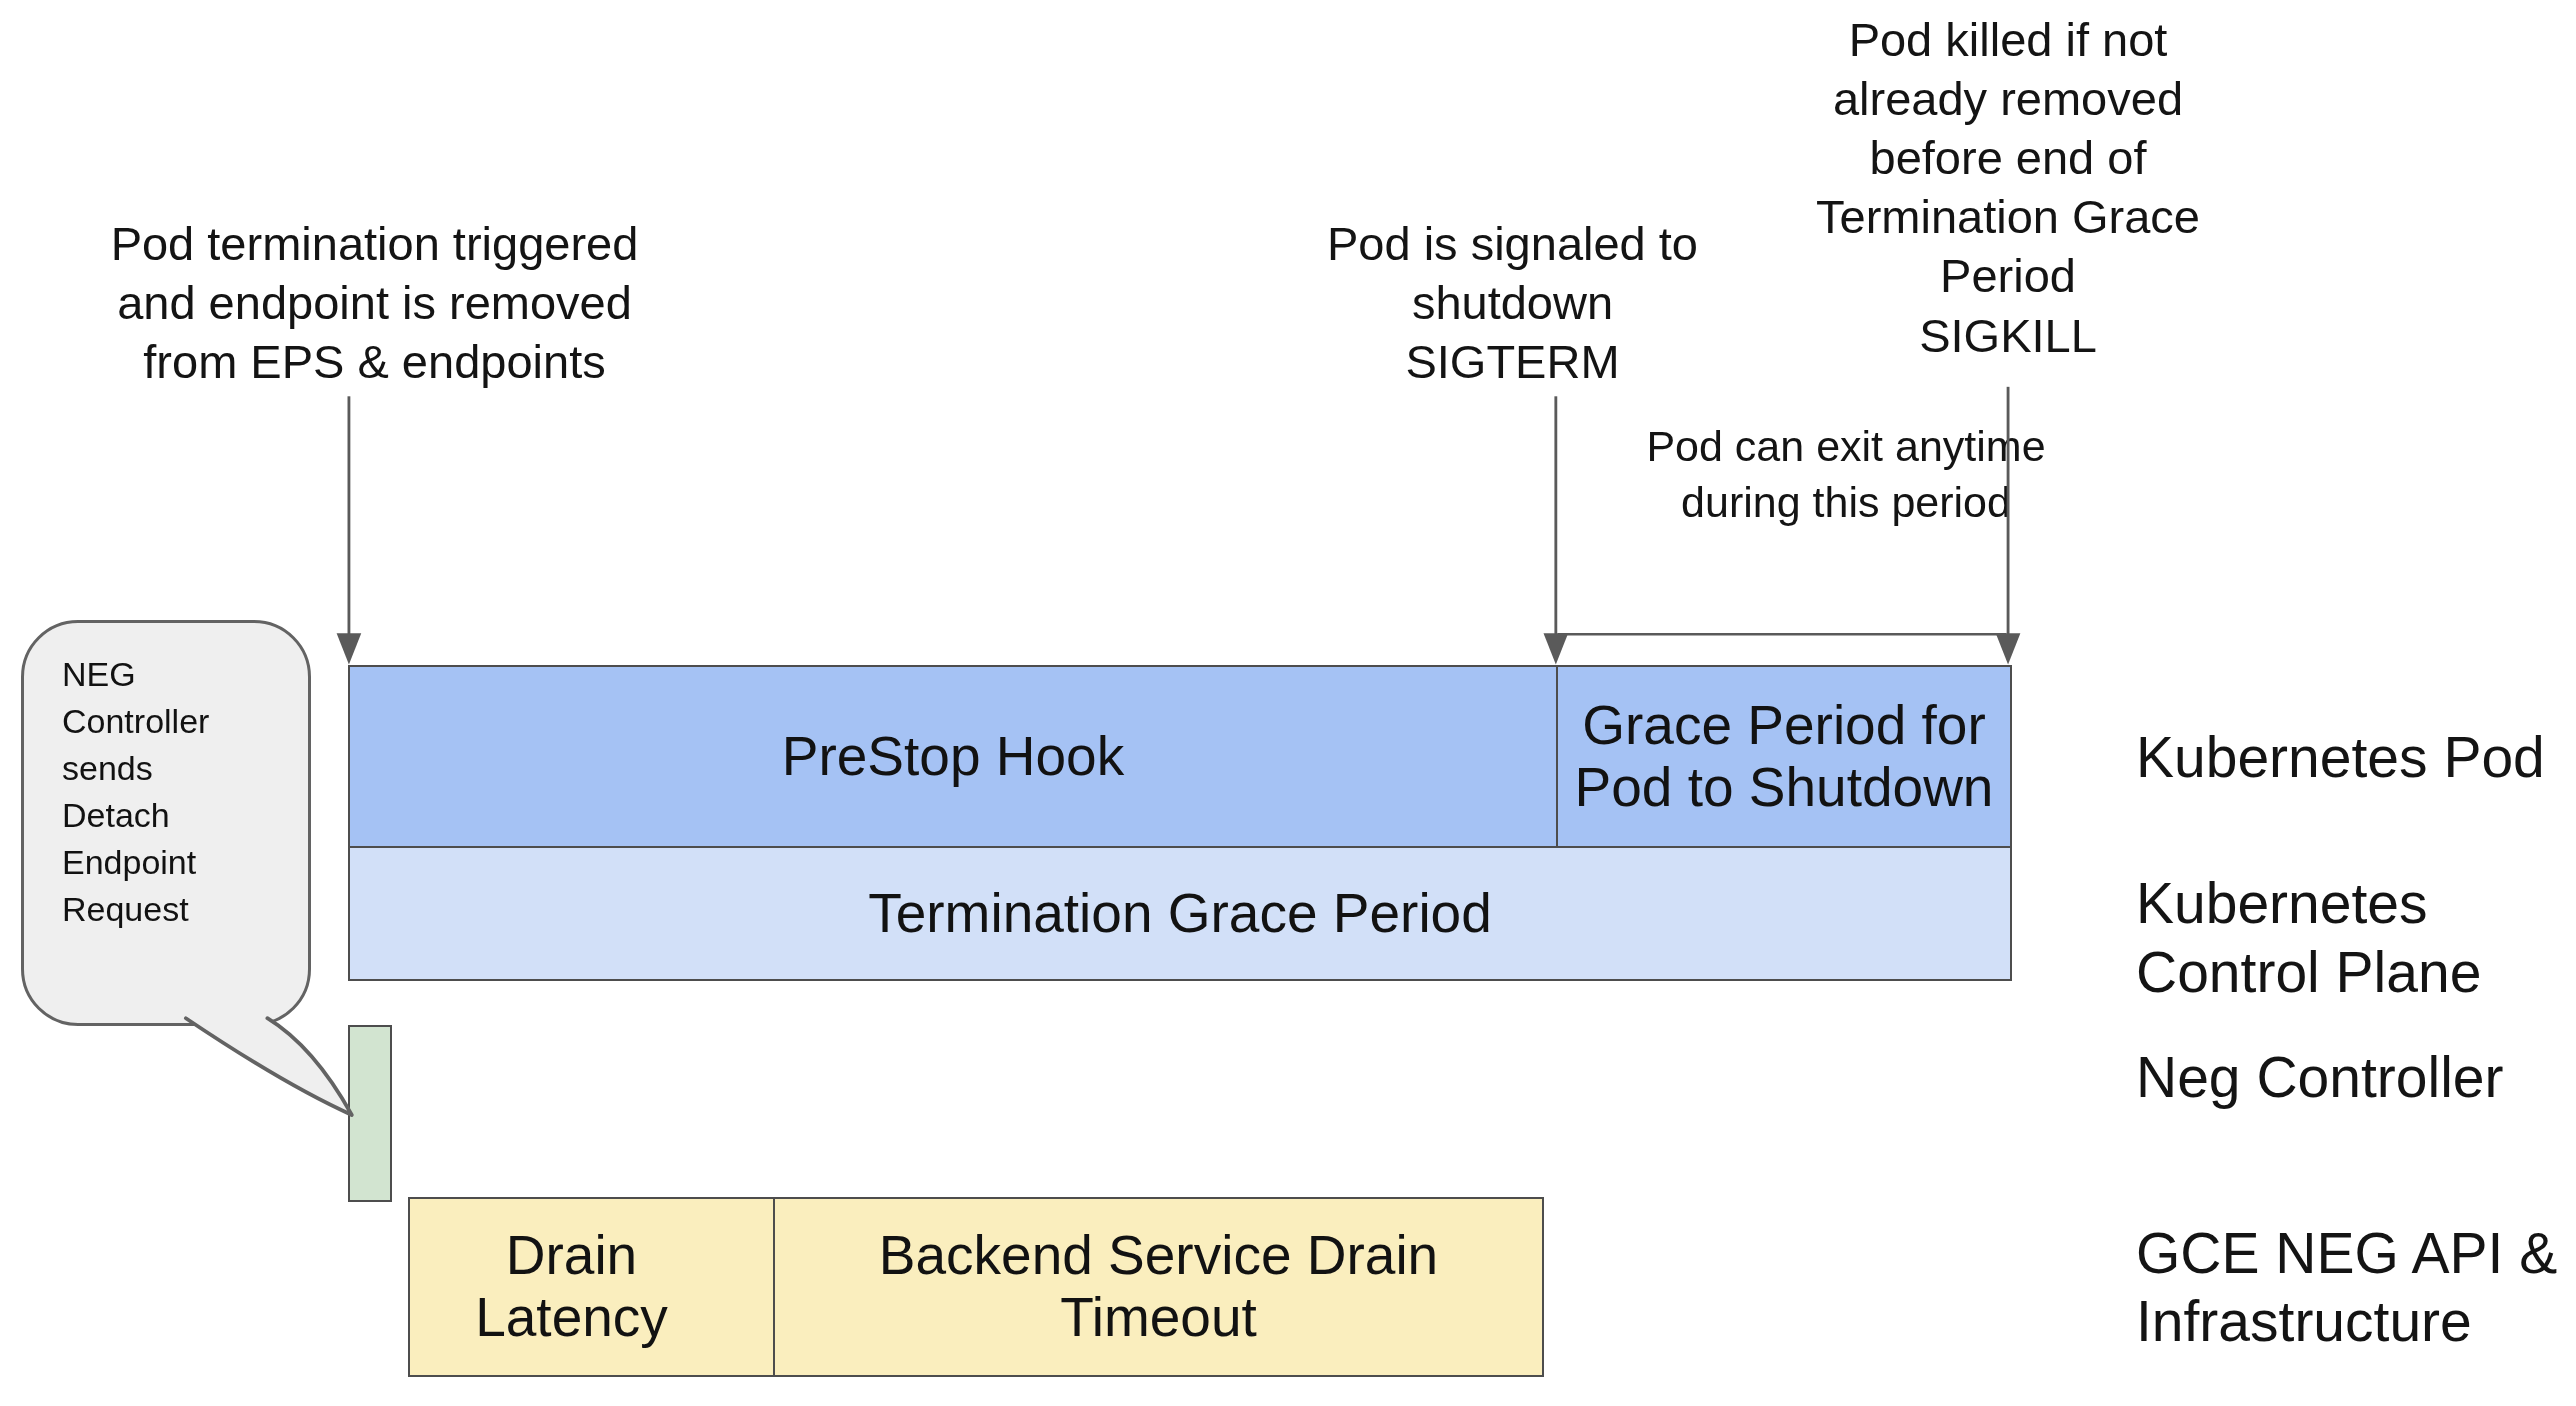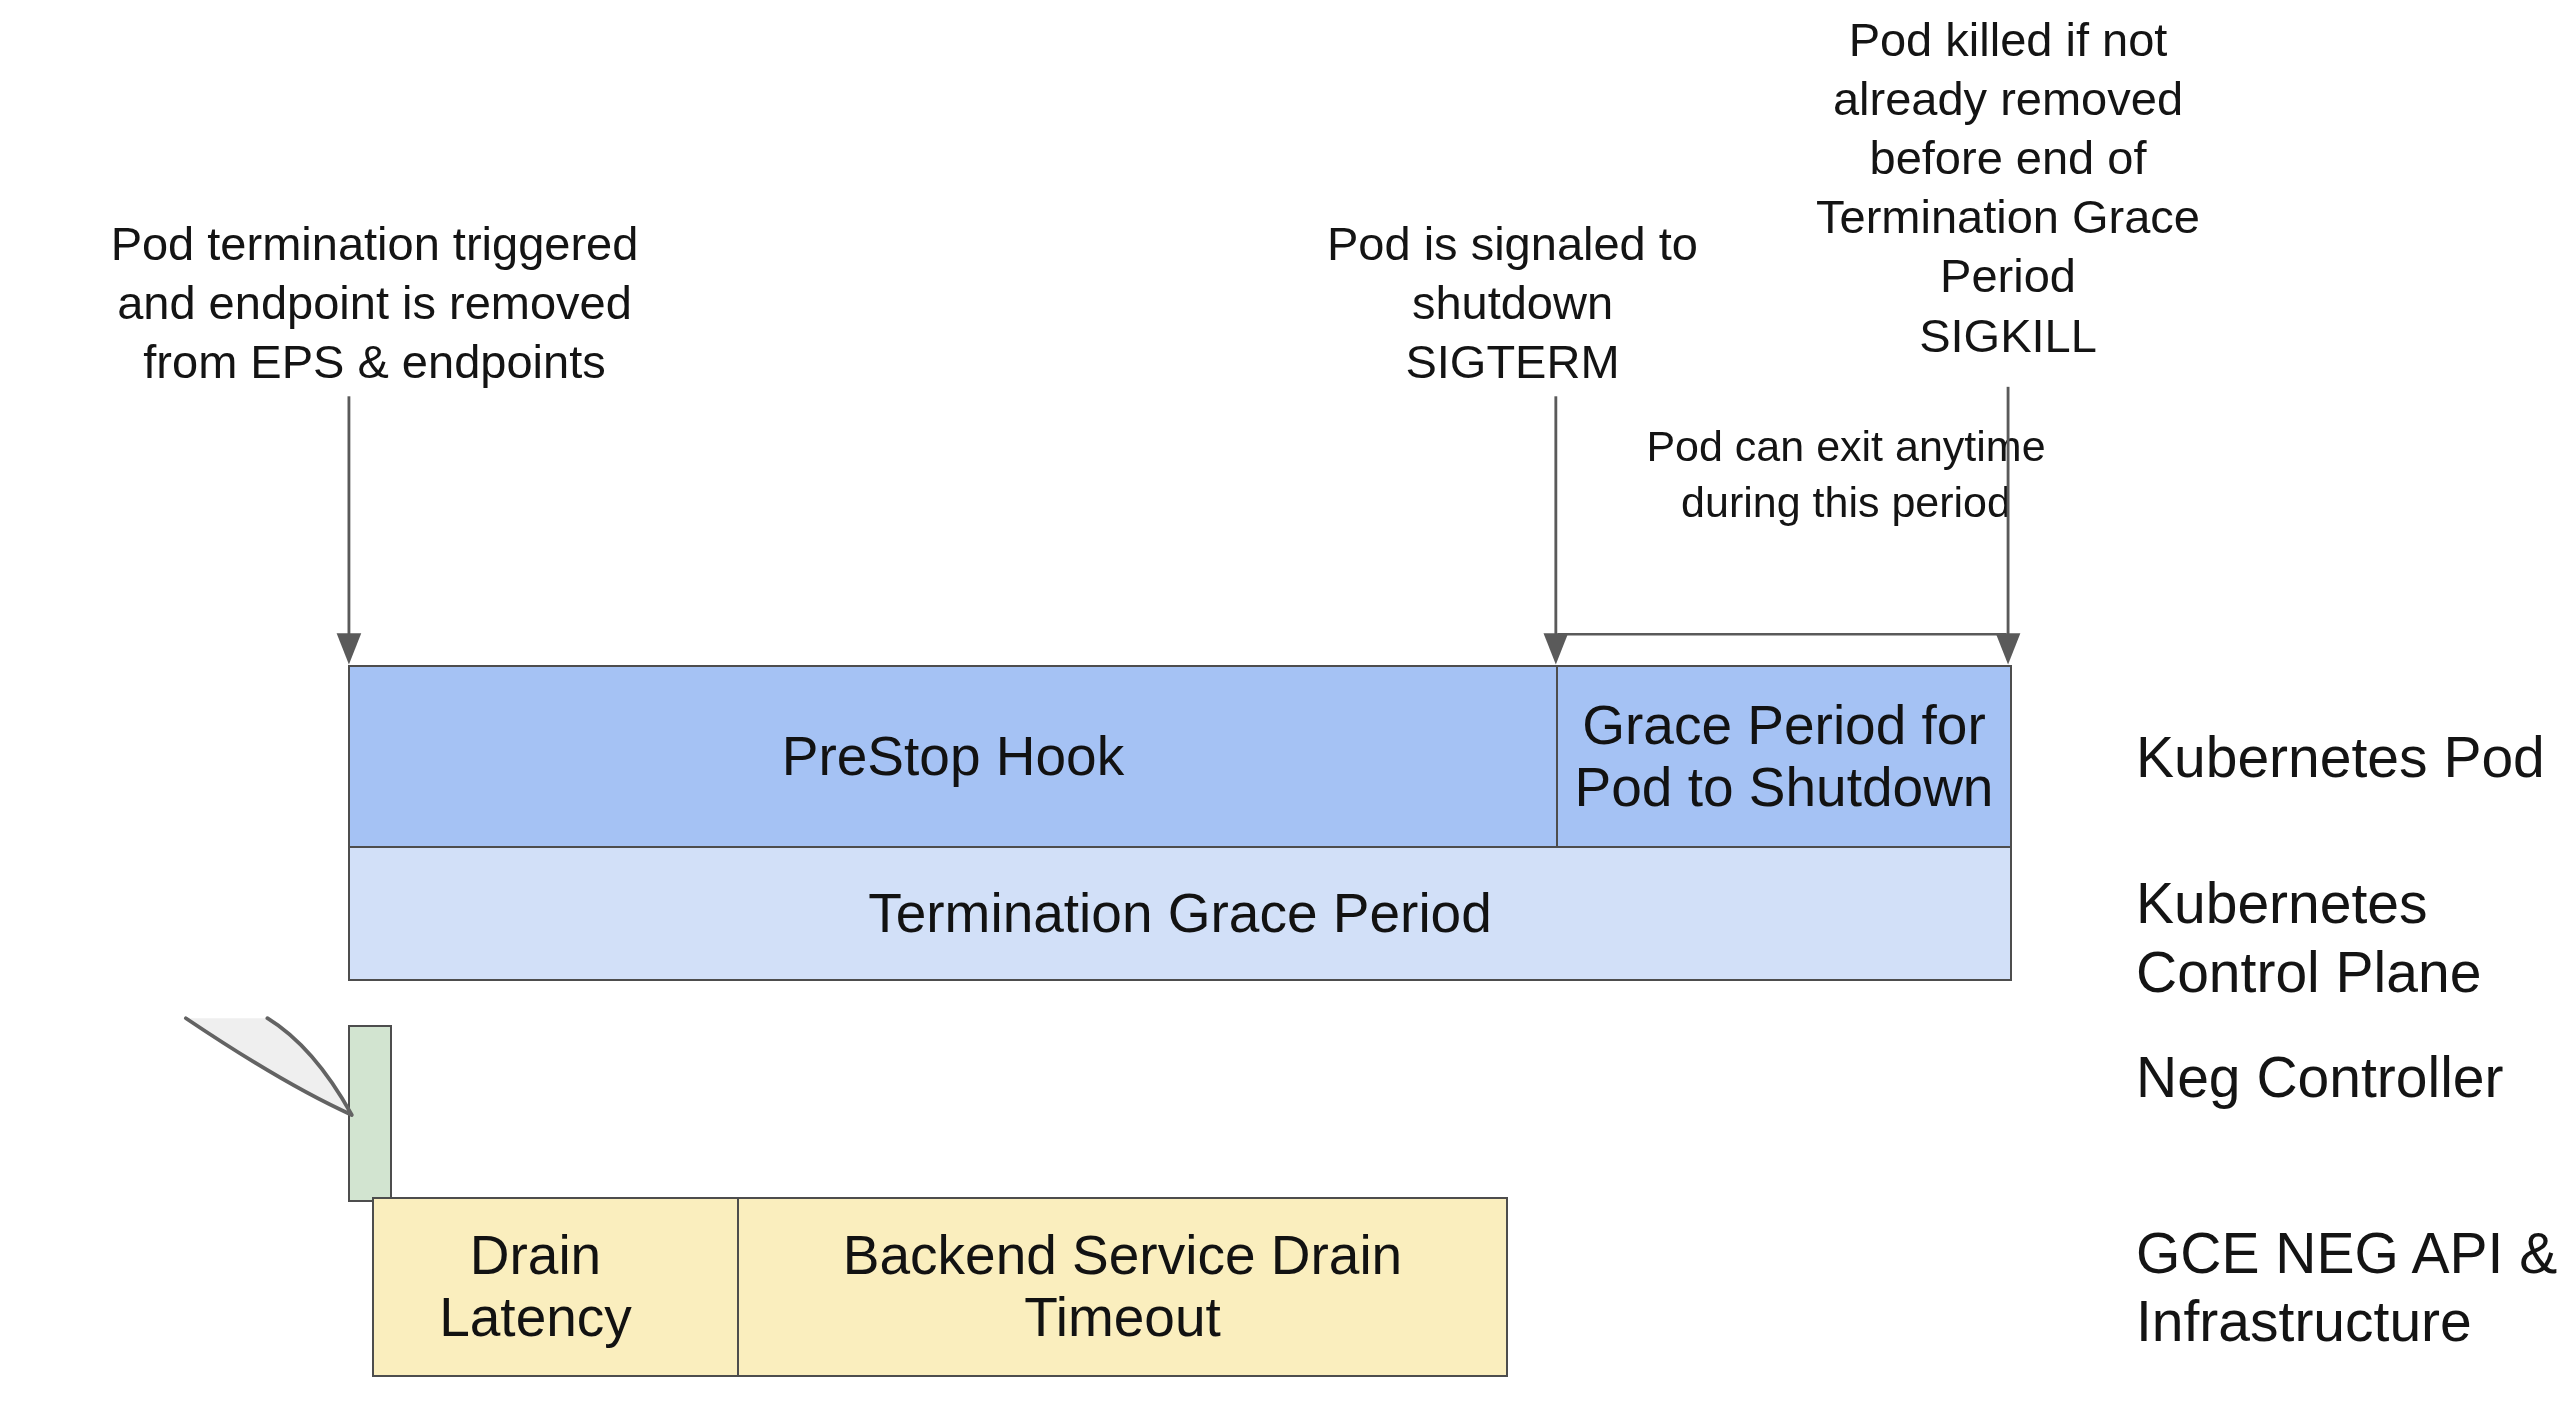--- a/index.html
+++ b/index.html
@@ -43,21 +43,21 @@
     white-space:pre-line;
     font-size:55px;
     line-height:1.12;
     color:#121212;
   }
   #row-pod   { left:348px; top:665px;  width:1664px; height:184px; background:var(--bar-blue,#a5c2f4); }
   #row-pod .cell-prestop { flex:0 0 1206px; }
   #row-pod .cell-grace   { border-left:2.8px solid var(--border-dark,#4d4d4d); }
   #row-cp    { left:348px; top:846px;  width:1664px; height:135px; background:var(--bar-light-blue,#d2e0f8); }
   #bar-green { left:348px; top:1025px; width:44px;   height:177px; background:var(--bar-green,#d2e4d0); }
-  #row-gce   { left:372px; top:1197px; width:1136px; height:180px; background:var(--bar-yellow,#faeebe); }
+  #row-gce   { left:408px; top:1197px; width:1136px; height:180px; background:var(--bar-yellow,#faeebe); }
   #row-gce .cell-drain   { flex:0 0 323px; }
   #row-gce .cell-timeout { border-left:2.8px solid var(--border-dark,#4d4d4d);margin-left:40px; }
 
   
   .lane {
     position:absolute;
     left:2136px; width:440px;
     display:flex; align-items:center;
     font-size:57px; line-height:1.2;
     white-space:pre-line;
@@ -134,20 +134,26 @@
     <div class="cell cell-timeout">Backend Service Drain Timeout</div>
   </div>
 
   <div class="lane" id="lane-pod">Kubernetes Pod</div>
   <div class="lane" id="lane-cp">Kubernetes
 Control Plane</div>
   <div class="lane" id="lane-neg">Neg Controller</div>
   <div class="lane" id="lane-gce">GCE NEG API &amp;
 Infrastructure</div>
 
+  <div class="callout">NEG
+Controller
+sends
+Detach
+Endpoint
+Request</div>
 
   <svg class="overlay" viewBox="0 0 2717 1483">
     <g stroke="#5a5a5a" stroke-width="3" fill="none">
 
       <line x1="368" y1="418" x2="368" y2="676"></line>
 
       <line x1="1641" y1="418" x2="1641" y2="676"></line>
 
       <line x1="2118" y1="408" x2="2118" y2="676"></line>
 

